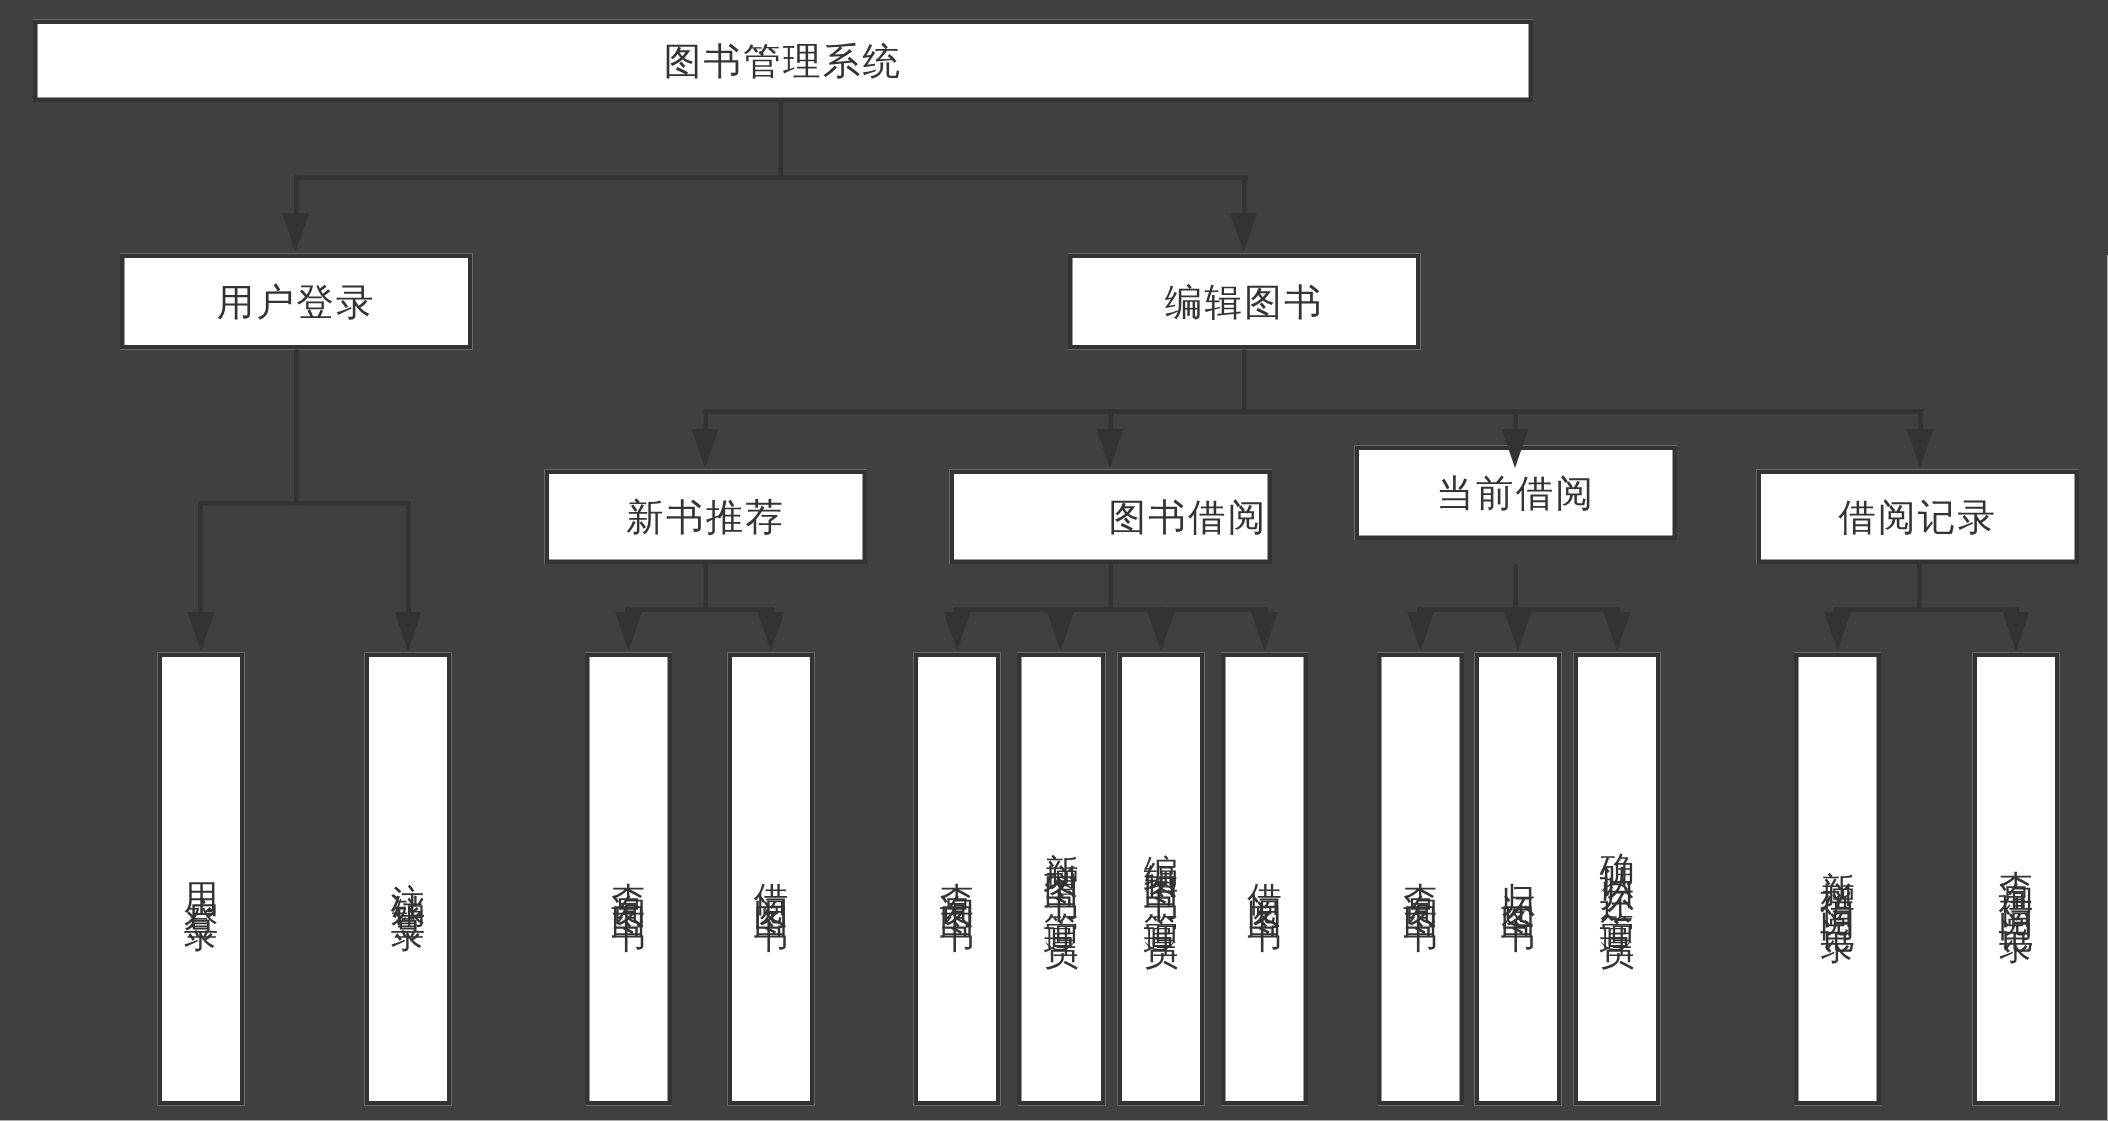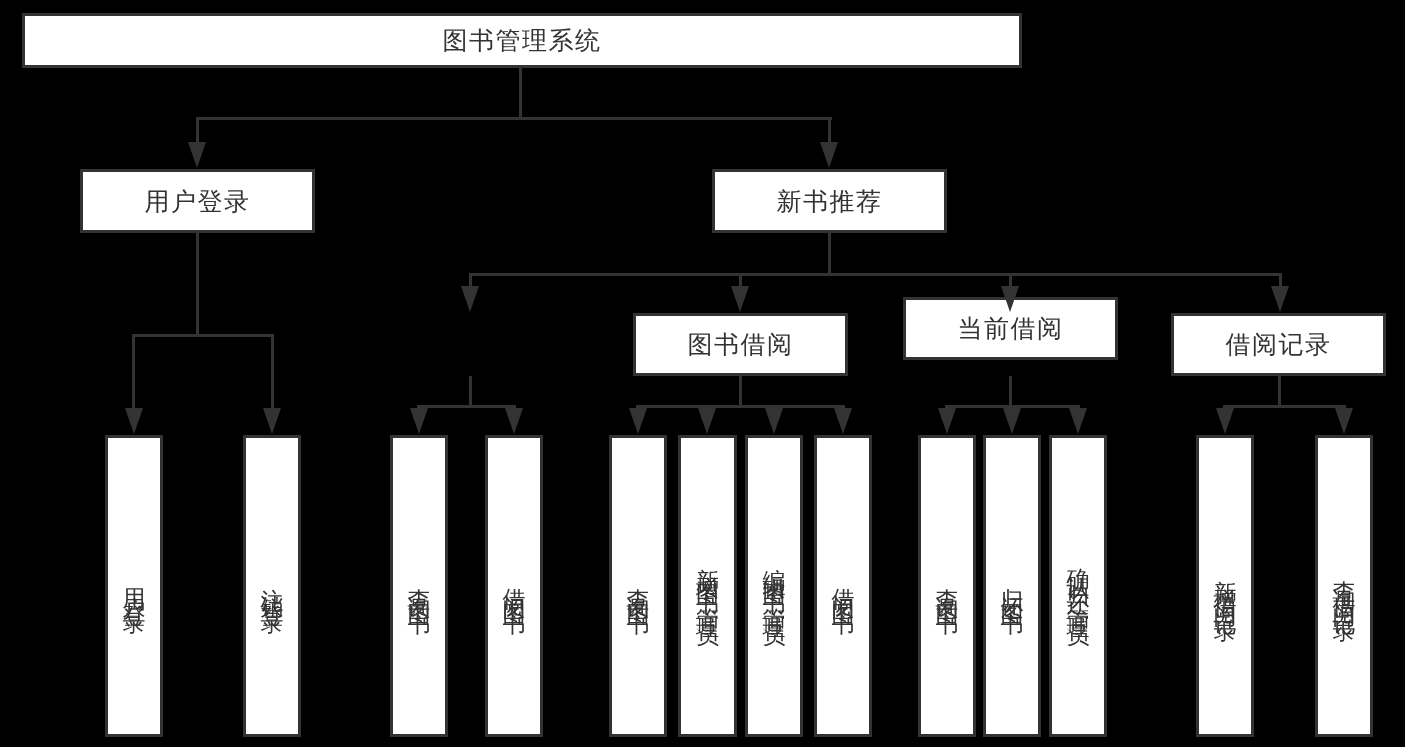--- a/index.html
+++ b/index.html
@@ -1,17 +1,17 @@
 <!DOCTYPE html>
 <html><head>
 <meta charset="utf-8">
 <style>
   html,body { margin:0; padding:0; background:#ffffff; }
   #canvas {
-    position:relative; width:1405px; height:747px; background:#000000;
+    position:relative; width:1405px; height:747px; background:#404040;
     font-family:"Liberation Sans","DejaVu Sans",sans-serif; color:#333;
     overflow:hidden;
   }
   .box {
     position:absolute; box-sizing:border-box;
     border:3px solid #333333; background:#ffffff;
     display:flex; align-items:center; justify-content:center;
     font-size:25px; letter-spacing:1.5px; color:#333333;
     white-space:nowrap;
   }
@@ -43,25 +43,28 @@
 
   <div class="box" style="left:22px; top:13px; width:1000px; height:55px;">
     <span>图书管理系统</span>
   </div>
 
   <div class="box" style="left:80px; top:169px; width:235px; height:64px;">
     <span>用户登录</span>
   </div>
 
   <div class="box" style="left:712px; top:169px; width:235px; height:64px;">
+    <span>编辑图书</span>
+  </div>
+
+  <div class="box" style="left:363px; top:313px; width:215px; height:63px;">
     <span>新书推荐</span>
   </div>
 
-
-  <div class="box" style="left:633px; top:313px; width:215px; height:63px;">
+  <div class="box" style="left:633px; top:313px; width:215px; height:63px;justify-content:flex-end;">
     <span>图书借阅</span>
   </div>
 
   <div class="box" style="left:903px; top:297px; width:215px; height:63px;">
     <span>当前借阅</span>
   </div>
 
   <div class="box" style="left:1171px; top:313px; width:215px; height:63px;">
     <span>借阅记录</span>
   </div>

